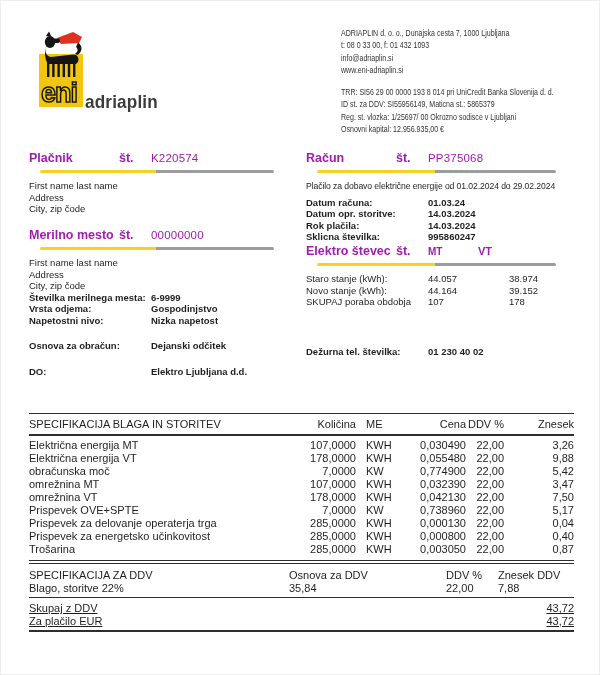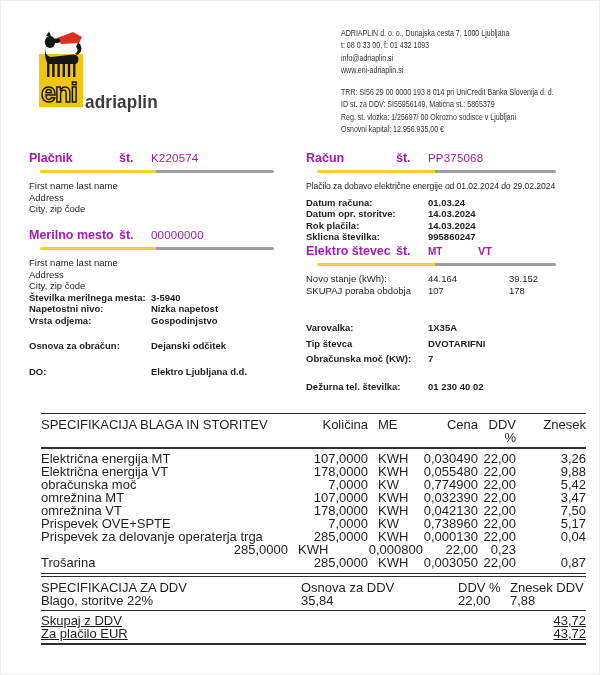--- a/index.html
+++ b/index.html
@@ -50,21 +50,21 @@
   .desc {
     font-size:9.4px; line-height:11.5px; white-space:nowrap; letter-spacing:-.1px;
     transform:scaleX(.92); transform-origin:0 0; margin-bottom:5px;
   }
 
   .mrow { display:flex; font-size:9.5px; line-height:11.5px; }
   .mrow .k  { width:122px; flex-shrink:0; }
   .mrow .mt { width:81px;  flex-shrink:0; }
 
   
-  .items { position:absolute; left:40px; top:412px; width:545px; font-size:13px; }
+  .items { position:absolute; left:28px; top:412px; width:545px; font-size:11px; }
   .irow { display:grid; grid-template-columns:247px 80px 55px 55px 38px 70px; line-height:13px; }
   .irow .r { text-align:right; }
   .irow .u { padding-left:10px; }
   .thead { border-top:1.5px solid var(--line); border-bottom:2px solid var(--line); padding:3.5px 0; margin-bottom:3px; }
   .dline { margin-top:4px; height:2px; border-top:1.5px solid var(--line); border-bottom:1.5px solid var(--line); }
 
   .vrow { display:grid; grid-template-columns:260px 157px 52px 76px; line-height:12.5px; }
   .vrow .r { }
   .vhead { padding-top:5px; }
   .sline  { margin-top:3px; border-top:1.5px solid var(--line); }
@@ -171,29 +171,29 @@
         <i class="g"></i>
       </div>
     <div>
         <div class="plain">First name last name</div>
         <div class="plain">Address</div>
         <div class="plain">City, zip čode</div>
       </div>
     <div>
         <div class="kv">
         <span class="k">Številka merilnega mesta:</span>
-        <span class="v">3-5940</span>
+        <span class="v">6-9999</span>
+      </div>
+        <div class="kv">
+        <span class="k">Vrsta odjema:</span>
+        <span class="v">Gospodinjstvo</span>
       </div>
         <div class="kv">
         <span class="k">Napetostni nivo:</span>
         <span class="v">Nizka napetost</span>
-      </div>
-        <div class="kv">
-        <span class="k">Vrsta odjema:</span>
-        <span class="v">Gospodinjstvo</span>
       </div>
       </div>
     <div class="gap14"></div>
     <div class="kv">
       <span class="k">Osnova za obračun:</span>
       <span class="v">Dejanski odčitek</span>
     </div>
     <div class="gap14"></div>
     <div class="kv">
       <span class="k">DO:</span>
@@ -207,45 +207,36 @@
       <span class="st">št.</span>
       <span class="cmt">MT</span>
       <span class="cvt">VT</span>
     </div>
     <div class="rule">
         <i class="y"></i>
         <i class="g"></i>
       </div>
     <div>
         <div class="mrow">
+        <span class="k">Staro stanje (kWh):</span>
+        <span class="mt">44.057</span>
+        <span class="vt">38.974</span>
+      </div>
+        <div class="mrow">
         <span class="k">Novo stanje (kWh):</span>
         <span class="mt">44.164</span>
         <span class="vt">39.152</span>
       </div>
         <div class="mrow">
         <span class="k">SKUPAJ poraba obdobja</span>
         <span class="mt">107</span>
         <span class="vt">178</span>
       </div>
       </div>
     <div class="gap24"></div>
-    <div class="meter-details">
-        <div class="kv">
-        <span class="k">Varovalka:</span>
-        <span class="v">1X35A</span>
-      </div>
-        <div class="kv">
-        <span class="k">Tip števca</span>
-        <span class="v">DVOTARIFNI</span>
-      </div>
-        <div class="kv">
-        <span class="k">Obračunska moč (KW):</span>
-        <span class="v">7</span>
-      </div>
-      </div>
     <div class="gap14"></div>
     <div class="kv">
       <span class="k">Dežurna tel. številka:</span>
       <span class="v">01 230 40 02</span>
     </div>
   </div>
 
   <div class="items">
     <div class="irow thead">
       <span>SPECIFIKACIJA BLAGA IN STORITEV</span>
@@ -306,25 +297,26 @@
       </div>
         <div class="irow">
         <span>Prispevek za delovanje operaterja trga</span>
         <span class="r">285,0000</span>
         <span class="u">KWH</span>
         <span class="r">0,000130</span>
         <span class="r">22,00</span>
         <span class="r">0,04</span>
       </div>
         <div class="irow">
+        <span>Prispevek za energetsko učinkovitost</span>
         <span class="r">285,0000</span>
         <span class="u">KWH</span>
         <span class="r">0,000800</span>
         <span class="r">22,00</span>
-        <span class="r">0,23</span>
+        <span class="r">0,40</span>
       </div>
         <div class="irow">
         <span>Trošarina</span>
         <span class="r">285,0000</span>
         <span class="u">KWH</span>
         <span class="r">0,003050</span>
         <span class="r">22,00</span>
         <span class="r">0,87</span>
       </div>
       </div>

